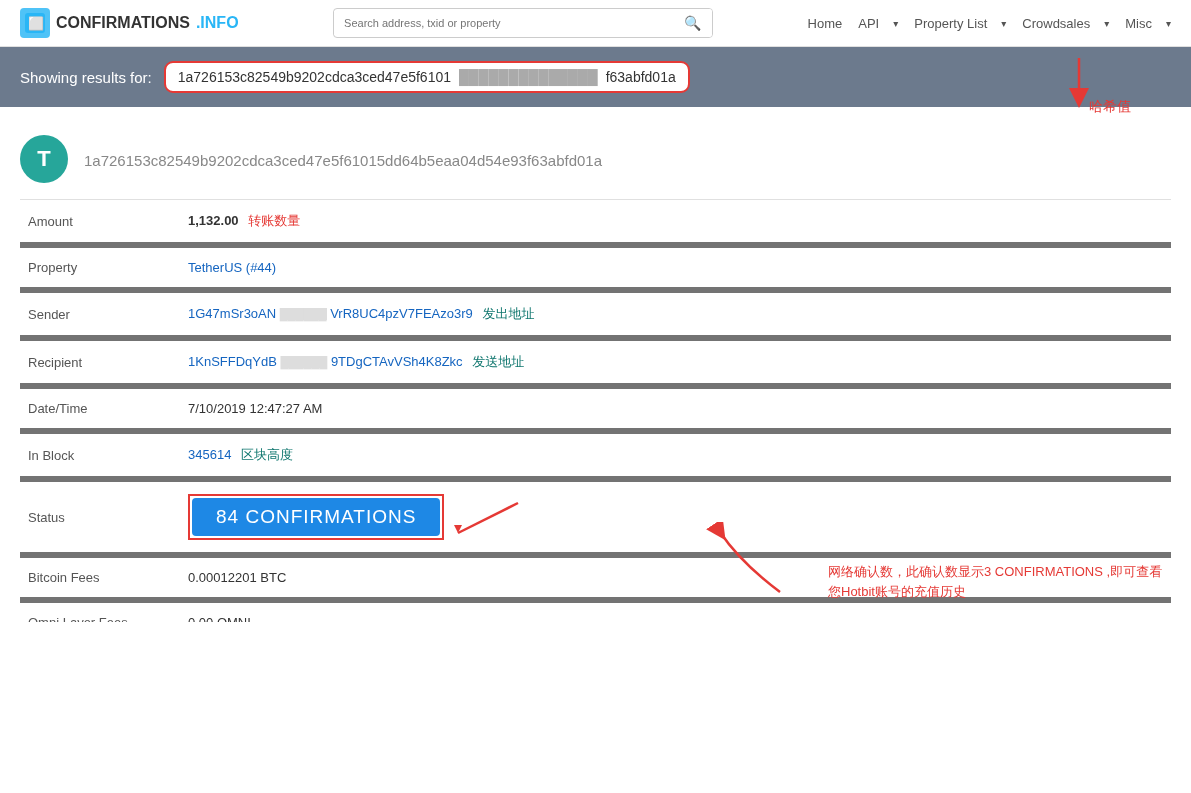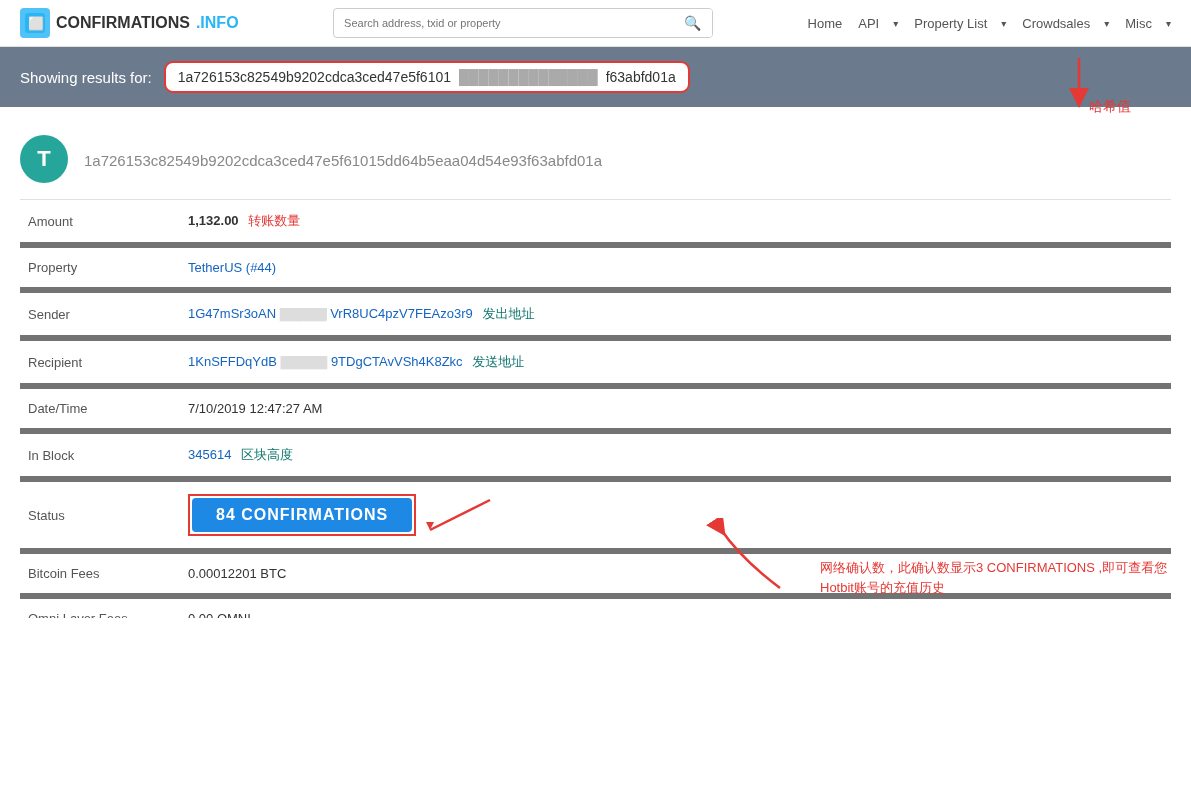--- a/index.html
+++ b/index.html
@@ -150,22 +150,22 @@
     }
     .link-blue { color: #1565c0; text-decoration: none; }
     .text-red { color: #0f766e; }
     .amount-label { color: #e53935; font-size: 13px; margin-left: 6px; }
     .confirmations-btn {
       background: #1e88e5;
       color: #fff;
       border: none;
       border-radius: 4px;
       padding: 8px 24px;
-      font-size: 16px;
-      font-weight: bold;
+      font-size: 19px;
+      font-weight: normal;
       letter-spacing: 1px;
       cursor: pointer;
       display: inline-block;
     }
 
     
     .page-wrapper {
       position: relative;
     }
 
@@ -354,21 +354,21 @@
               <rect width="8" height="8" x="11" y="11" fill="#ffa726" rx="1"></rect>
             </svg>
           </span>
           <span>Blockchair</span>
         </td>
       </tr>
     </tbody>
       </table>
 
     <div style="margin-top: 10px; margin-left: 350px; position: relative;">
-      <div style="display: flex; align-items: flex-start; gap: 20px; margin-top: -260px; margin-left: 330px;">
+      <div style="display: flex; align-items: flex-start; gap: 28px; margin-top: -260px; margin-left: 330px;">
 
         <svg width="100" height="80" viewBox="0 0 100 80" style="flex-shrink:0; margin-top: -10px;">
           <path d="M 80 70 Q 40 40 20 10" stroke="#e53935" stroke-width="2.5" fill="none" marker-end="url(#arrowhead2)"></path>
           <defs>
             <marker id="arrowhead2" markerWidth="8" markerHeight="8" refX="4" refY="4" orient="auto">
               <path d="M8,0 L0,4 L8,8 Z" fill="#e53935"></path>
             </marker>
           </defs>
         </svg>
         <div class="bottom-annotation" style="margin-top: 30px;">网络确认数，此确认数显示3 CONFIRMATIONS ,即可查看您Hotbit账号的充值历史</div>

